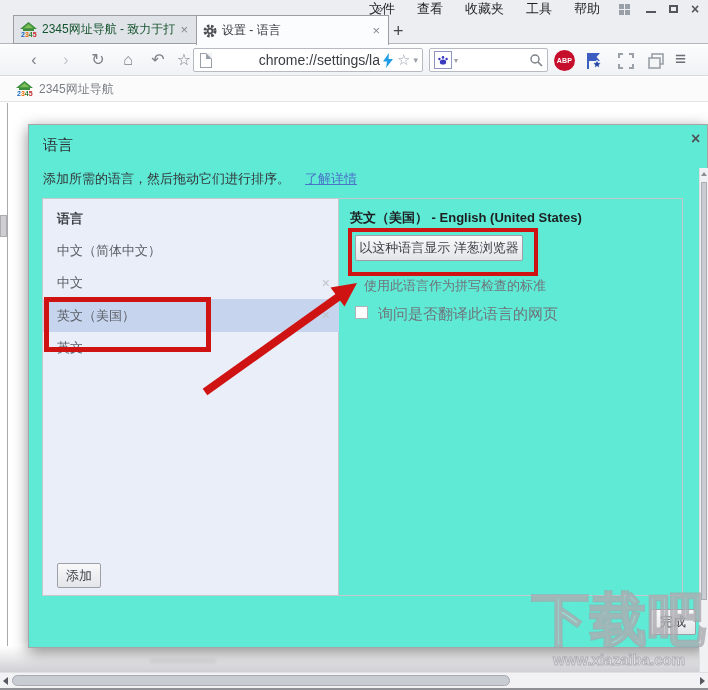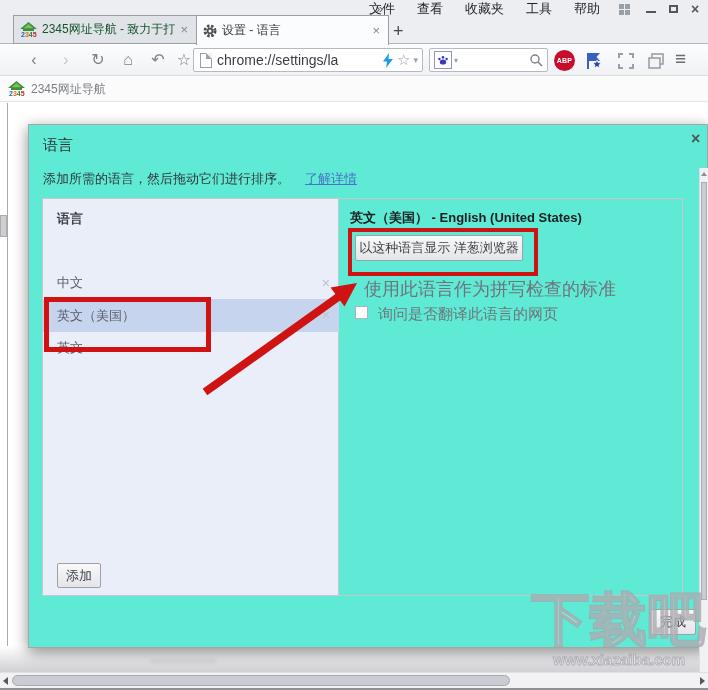--- a/index.html
+++ b/index.html
@@ -23,37 +23,37 @@
   .tab-inactive .tab-title{color:#14532d;}
   .tab-active .tab-title{color:#33363b;}
   .tab-close{color:#85898f;font-size:13px;margin-left:3px;padding:0 2px;line-height:1;}
   .newtab-btn{position:absolute;left:393px;top:21px;font-size:18px;color:#44474c;z-index:2;}
   .logo2345{width:17px;height:16px;flex:0 0 auto;}
   .gear-svg{width:14px;height:14px;flex:0 0 auto;}
   
   .toolbar{position:absolute;left:0;top:45px;width:708px;height:31px;background:linear-gradient(#fbfcfd,#f1f2f5);border-bottom:1px solid #d8dade;box-sizing:border-box;}
   .navic{position:absolute;top:4px;width:20px;height:22px;text-align:center;font-size:16px;color:#7c8087;line-height:22px;}
   .navic.disabled{color:#c3c6cb;}
-  .urlbox{position:absolute;left:193px;top:3px;width:230px;height:24px;background:#fff;border:1px solid #b7bac0;border-radius:2px;box-sizing:border-box;display:flex;align-items:center;padding:0 4px;}
+  .urlbox{position:absolute;left:193px;top:3px;width:230px;height:24px;background:#fff;border:1px solid #b7bac0;border-radius:2px;box-sizing:border-box;display:flex;align-items:center;padding:0 4px;text-align:right;}
   .doc-icon{width:10px;height:13px;border:1px solid #9aa0a8;background:#fff;position:relative;flex:0 0 auto;margin:0 5px 0 2px;}
   .doc-icon:before{content:"";position:absolute;right:-1px;top:-1px;border:3px solid;border-color:#f1f2f5 #f1f2f5 #9aa0a8 #9aa0a8;}
   .url-text{font-size:14px;color:#3a3d42;white-space:nowrap;overflow:hidden;flex:1;}
   .bolt-svg{width:12px;height:15px;flex:0 0 auto;margin:0 2px;}
   .url-star{font-size:15px;color:#9aa0a8;margin:0 1px;}
   .url-caret{font-size:9px;color:#9aa0a8;margin-left:2px;}
   .searchbox{position:absolute;left:429px;top:3px;width:119px;height:24px;background:#fff;border:1px solid #b7bac0;border-radius:2px;box-sizing:border-box;display:flex;align-items:center;padding:0 4px;}
   .paw-wrap{width:16px;height:16px;border:1px solid #8f96c2;background:#fff;display:flex;align-items:center;justify-content:center;flex:0 0 auto;}
   .search-caret{font-size:8px;color:#9aa0a8;margin-left:2px;flex:0 0 auto;}
   .search-input{flex:1;border:none;outline:none;background:transparent;min-width:0;font-size:12px;}
   .mag-svg{width:14px;height:14px;flex:0 0 auto;}
   .abp-badge{position:absolute;left:554px;top:5px;width:21px;height:21px;border-radius:50%;background:#c70d2c;color:#fff;font-size:7px;font-weight:bold;display:flex;align-items:center;justify-content:center;letter-spacing:.3px;}
   .ext-icon{position:absolute;top:6px;width:20px;height:20px;}
   .burger{position:absolute;left:675px;top:3px;font-size:19px;color:#6a6f76;}
   
-  .bookmarksbar{position:absolute;left:0;top:77px;width:708px;height:25px;background:#fbfbfc;border-bottom:1px solid #e4e5e8;box-sizing:border-box;display:flex;align-items:center;padding-left:8px;}
+  .bookmarksbar{position:absolute;left:0;top:77px;width:708px;height:25px;background:#fbfbfc;border-bottom:1px solid #e4e5e8;box-sizing:border-box;display:flex;align-items:center;padding-left:16px;}
   .bm-label{font-size:12px;color:#7b7f85;margin-left:6px;}
   
   .left-line{position:absolute;left:7px;top:103px;width:1px;height:545px;background:#aaaaae;}
   .left-thumb{position:absolute;left:0;top:215px;width:7px;height:22px;background:#cfcfd2;border:1px solid #aeaeb2;box-sizing:border-box;}
   .bg-blur{position:absolute;left:150px;top:659px;width:66px;height:7px;background:#d9d9dc;border-radius:3px;filter:blur(1px);z-index:2;}
   
   .dialog{position:absolute;left:28px;top:124px;width:680px;height:524px;background:#5eead4;border:1px solid #a6a6aa;box-shadow:0 4px 14px rgba(0,0,0,.45);z-index:10;box-sizing:border-box;}
   .dlg-title{position:absolute;left:14px;top:11px;font-size:15px;color:#2e3135;}
   .dlg-close{position:absolute;left:660px;top:3px;font-size:16px;font-weight:bold;color:#515459;padding:2px;}
   .dlg-sub{position:absolute;left:14px;top:45px;font-size:13px;color:#33363b;white-space:nowrap;}
@@ -61,21 +61,21 @@
   .lang-box{position:absolute;left:13px;top:73px;width:641px;height:398px;border:1px solid #c6c8cc;box-sizing:border-box;}
   .list-pane{position:absolute;left:0;top:0;width:296px;height:100%;background:#e9eef8;border-right:1px solid #c6c8cc;box-sizing:border-box;}
   .list-header{position:absolute;left:14px;top:11px;font-weight:bold;font-size:13px;color:#3c3f44;}
   .lrow{position:absolute;left:0;width:296px;height:32px;line-height:32px;padding-left:14px;font-size:13px;color:#595e64;box-sizing:border-box;}
   .lrow .row-x{position:absolute;right:9px;top:0;color:#bfc3ca;font-size:14px;}
   .lrow-selected{background:#c7d4ee;height:33px;line-height:33px;}
   .btn{border:1px solid #9da1a7;border-radius:2px;background:linear-gradient(#f9f9fa,#e4e5e8);font-size:13px;color:#3f4348;display:flex;align-items:center;justify-content:center;box-sizing:border-box;}
   .add-btn{position:absolute;left:14px;bottom:7px;width:44px;height:25px;}
   .detail-heading{position:absolute;left:307px;top:10px;font-size:13px;font-weight:bold;color:#1d1e21;white-space:nowrap;}
   .disp-btn{position:absolute;left:312px;top:36px;width:168px;height:26px;}
-  .spell-note{position:absolute;left:321px;top:78px;font-size:18px;color:#6f747b;}
+  .spell-note{position:absolute;left:321px;top:78px;font-size:13px;color:#6f747b;}
   .cb{position:absolute;left:312px;top:107px;width:13px;height:13px;border:1px solid #aeb2b9;background:#fcfcfd;box-sizing:border-box;}
   .cb-label{position:absolute;left:335px;top:106px;font-size:15px;color:#6f747b;}
   .done-btn{position:absolute;right:11px;bottom:12px;width:46px;height:26px;}
   
   .red-box-list{position:absolute;left:15px;top:172px;width:157px;height:45px;border:5px solid #ce1312;z-index:45;}
   .red-box-btn{position:absolute;left:305px;top:29px;width:182px;height:40px;border:4px solid #ce1312;z-index:45;}
   .arrow-svg{position:absolute;left:0;top:0;width:708px;height:690px;z-index:46;pointer-events:none;}
   
   .bottom-grad{position:absolute;left:0;top:646px;width:708px;height:26px;background:linear-gradient(#ffffff,#cfcfd4);z-index:1;}
   .hscroll{position:absolute;left:0;top:672px;width:708px;height:16px;background:#f2f2f4;border-top:1px solid #e0e0e3;box-sizing:border-box;z-index:3;}
@@ -220,20 +220,23 @@
   <div class="dialog">
     <div class="dlg-title">语言</div>
     <div class="dlg-close">×</div>
     <div class="dlg-sub">
       <span>添加所需的语言，然后拖动它们进行排序。</span><span class="learn-link">了解详情</span>
     </div>
 
     <div class="lang-box">
       <div class="list-pane">
         <div class="list-header">语言</div>
+        <div class="lrow" style="top:36px">
+          <span>中文（简体中文）</span>
+        </div>
         <div class="lrow" style="top:68px">
           <span>中文</span>
           <span class="row-x">×</span>
         </div>
         <div class="lrow lrow-selected" style="top:100px">
           <span>英文（美国）</span>
           <span class="row-x">×</span>
         </div>
         <div class="lrow" style="top:133px">
           <span>英文</span>

